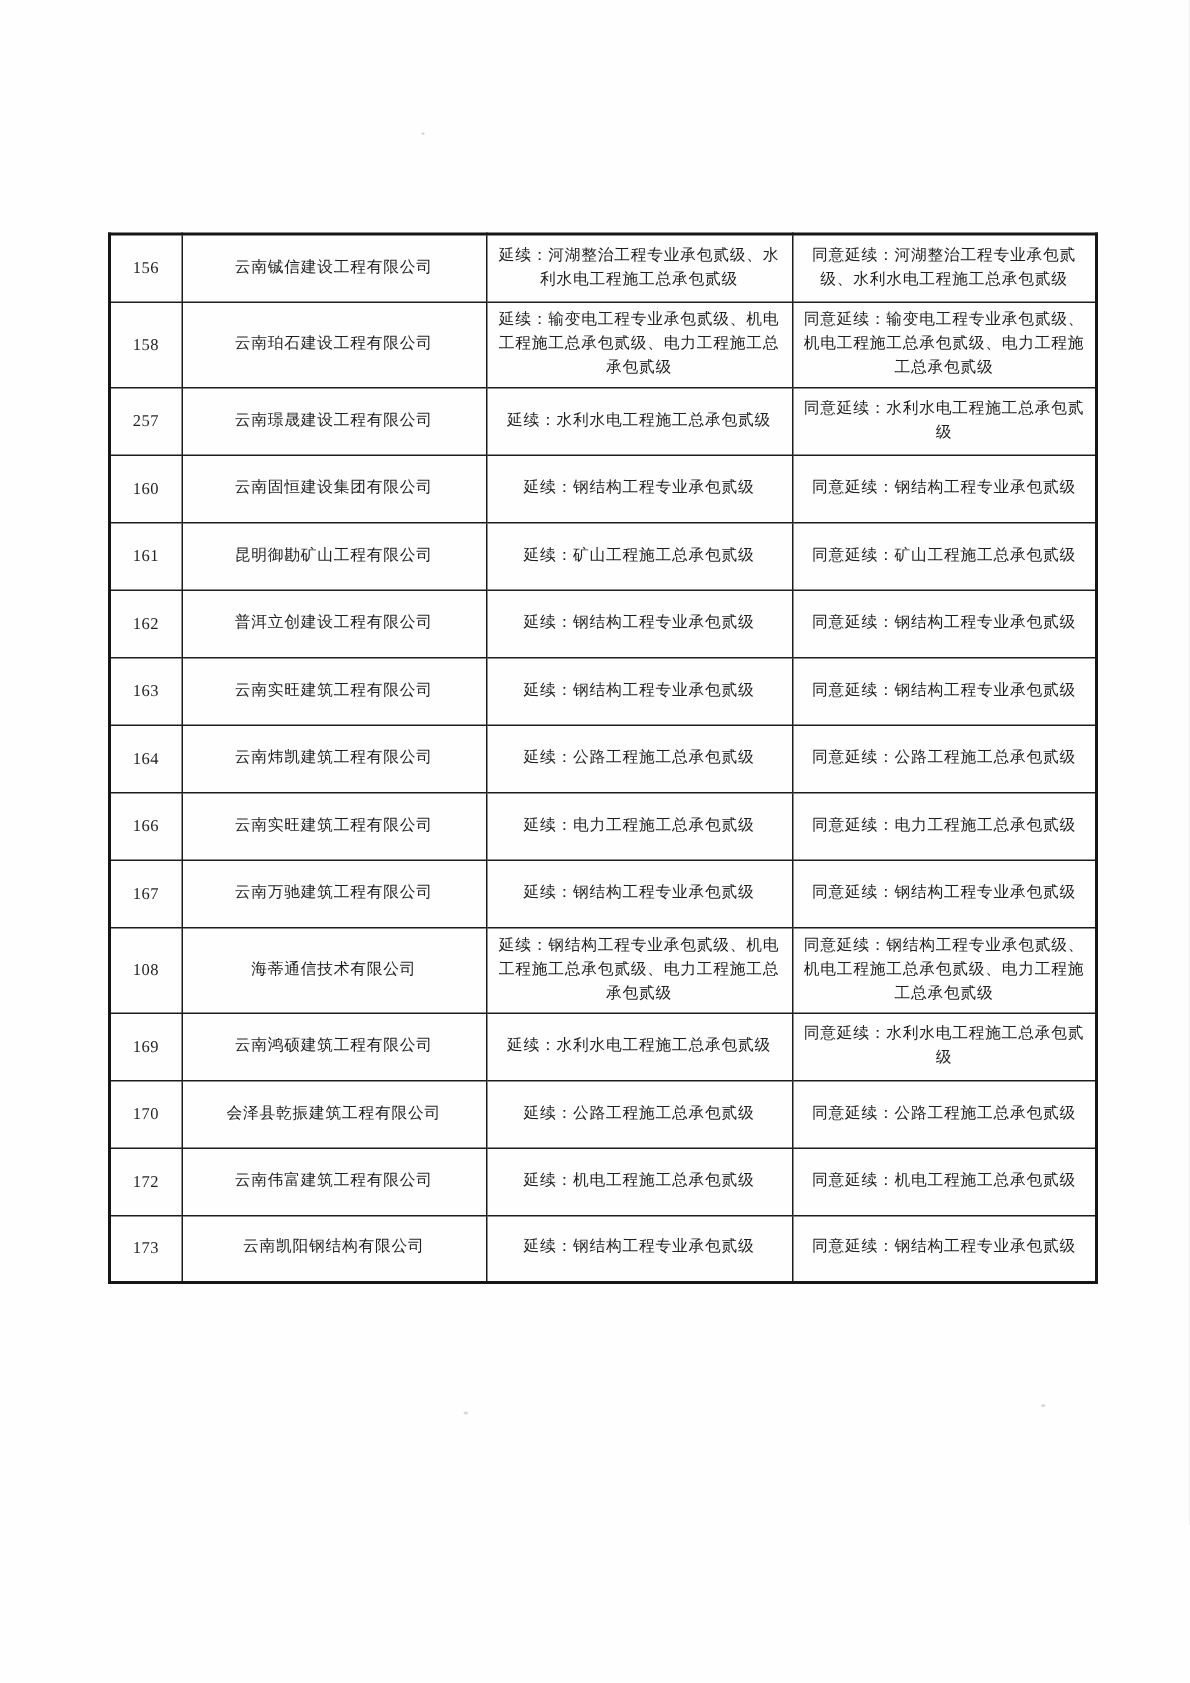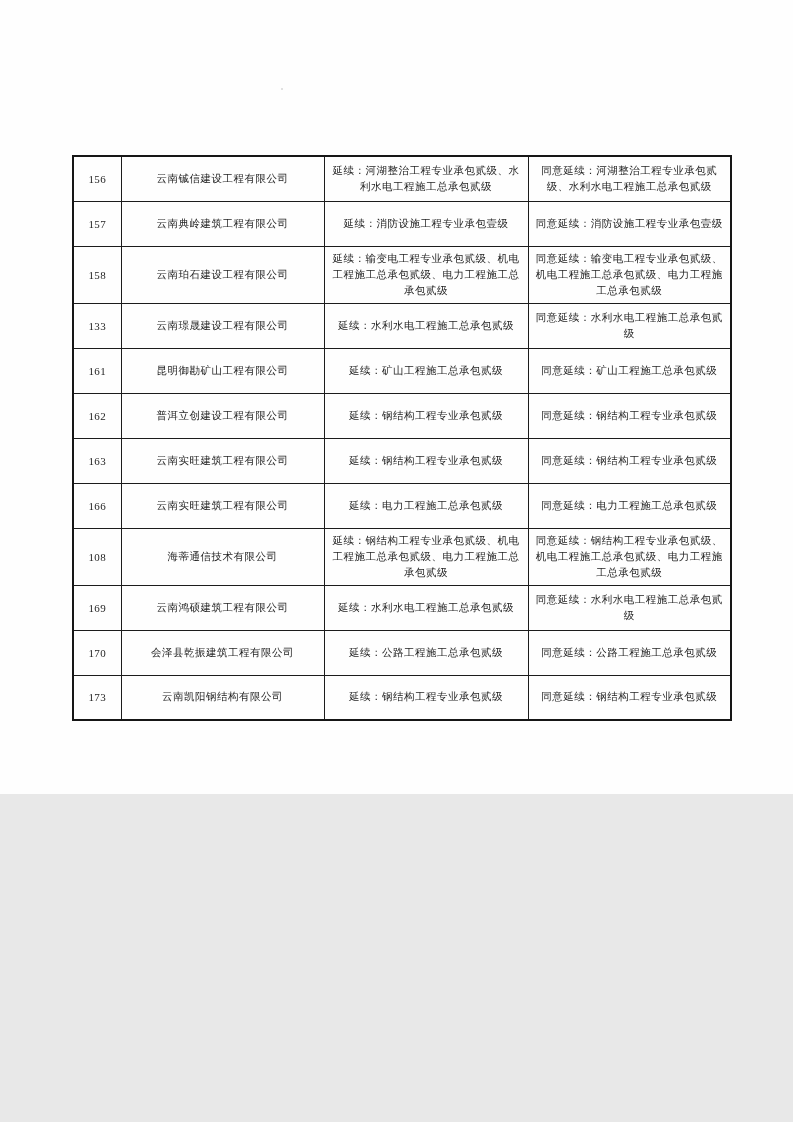--- a/index.html
+++ b/index.html
@@ -3,21 +3,21 @@
 <meta charset="utf-8">
 <style>
   html, body {
     margin: 0;
     padding: 0;
     background: #e8e8e8;
   }
   .page {
     position: relative;
     width: 793px;
-    height: 794px;
+    height: 1122px;
     margin: 0 auto;
     background: #fefefe;
     overflow: hidden;
     font-family: "Liberation Serif", "DejaVu Serif", serif;
     color: #1f1f1f;
   }
   .approval-table {
     position: absolute;
     left: 72px;
     top: 155px;
@@ -73,41 +73,41 @@
       <col class="col-result">
     </colgroup>
     <tbody id="table-body">
     <tr>
       <td class="cell-no">156</td>
       <td>云南铖信建设工程有限公司</td>
       <td>延续：河湖整治工程专业承包贰级、水利水电工程施工总承包贰级</td>
       <td>同意延续：河湖整治工程专业承包贰级、水利水电工程施工总承包贰级</td>
     </tr>
 
-    <tr>
-      <td class="cell-no">157</td>
-      <td>云南典岭建筑工程有限公司</td>
-      <td>延续：消防设施工程专业承包壹级</td>
-      <td>同意延续：消防设施工程专业承包壹级</td>
-    </tr>
 
     <tr>
       <td class="cell-no">158</td>
       <td>云南珀石建设工程有限公司</td>
       <td>延续：输变电工程专业承包贰级、机电工程施工总承包贰级、电力工程施工总承包贰级</td>
       <td>同意延续：输变电工程专业承包贰级、机电工程施工总承包贰级、电力工程施工总承包贰级</td>
     </tr>
 
     <tr>
-      <td class="cell-no">133</td>
+      <td class="cell-no">257</td>
       <td>云南璟晟建设工程有限公司</td>
       <td>延续：水利水电工程施工总承包贰级</td>
       <td>同意延续：水利水电工程施工总承包贰级</td>
     </tr>
 
+    <tr>
+      <td class="cell-no">160</td>
+      <td>云南固恒建设集团有限公司</td>
+      <td>延续：钢结构工程专业承包贰级</td>
+      <td>同意延续：钢结构工程专业承包贰级</td>
+    </tr>
 
     <tr>
       <td class="cell-no">161</td>
       <td>昆明御勘矿山工程有限公司</td>
       <td>延续：矿山工程施工总承包贰级</td>
       <td>同意延续：矿山工程施工总承包贰级</td>
     </tr>
 
     <tr>
       <td class="cell-no">162</td>
@@ -116,29 +116,41 @@
       <td>同意延续：钢结构工程专业承包贰级</td>
     </tr>
 
     <tr>
       <td class="cell-no">163</td>
       <td>云南实旺建筑工程有限公司</td>
       <td>延续：钢结构工程专业承包贰级</td>
       <td>同意延续：钢结构工程专业承包贰级</td>
     </tr>
 
+    <tr>
+      <td class="cell-no">164</td>
+      <td>云南炜凯建筑工程有限公司</td>
+      <td>延续：公路工程施工总承包贰级</td>
+      <td>同意延续：公路工程施工总承包贰级</td>
+    </tr>
 
 
     <tr>
       <td class="cell-no">166</td>
       <td>云南实旺建筑工程有限公司</td>
       <td>延续：电力工程施工总承包贰级</td>
       <td>同意延续：电力工程施工总承包贰级</td>
     </tr>
 
+    <tr>
+      <td class="cell-no">167</td>
+      <td>云南万驰建筑工程有限公司</td>
+      <td>延续：钢结构工程专业承包贰级</td>
+      <td>同意延续：钢结构工程专业承包贰级</td>
+    </tr>
 
     <tr>
       <td class="cell-no">108</td>
       <td>海蒂通信技术有限公司</td>
       <td>延续：钢结构工程专业承包贰级、机电工程施工总承包贰级、电力工程施工总承包贰级</td>
       <td>同意延续：钢结构工程专业承包贰级、机电工程施工总承包贰级、电力工程施工总承包贰级</td>
     </tr>
 
     <tr>
       <td class="cell-no">169</td>
@@ -148,20 +160,26 @@
     </tr>
 
     <tr>
       <td class="cell-no">170</td>
       <td>会泽县乾振建筑工程有限公司</td>
       <td>延续：公路工程施工总承包贰级</td>
       <td>同意延续：公路工程施工总承包贰级</td>
     </tr>
 
 
+    <tr>
+      <td class="cell-no">172</td>
+      <td>云南伟富建筑工程有限公司</td>
+      <td>延续：机电工程施工总承包贰级</td>
+      <td>同意延续：机电工程施工总承包贰级</td>
+    </tr>
 
     <tr>
       <td class="cell-no">173</td>
       <td>云南凯阳钢结构有限公司</td>
       <td>延续：钢结构工程专业承包贰级</td>
       <td>同意延续：钢结构工程专业承包贰级</td>
     </tr>
   </tbody>
   </table>
 

